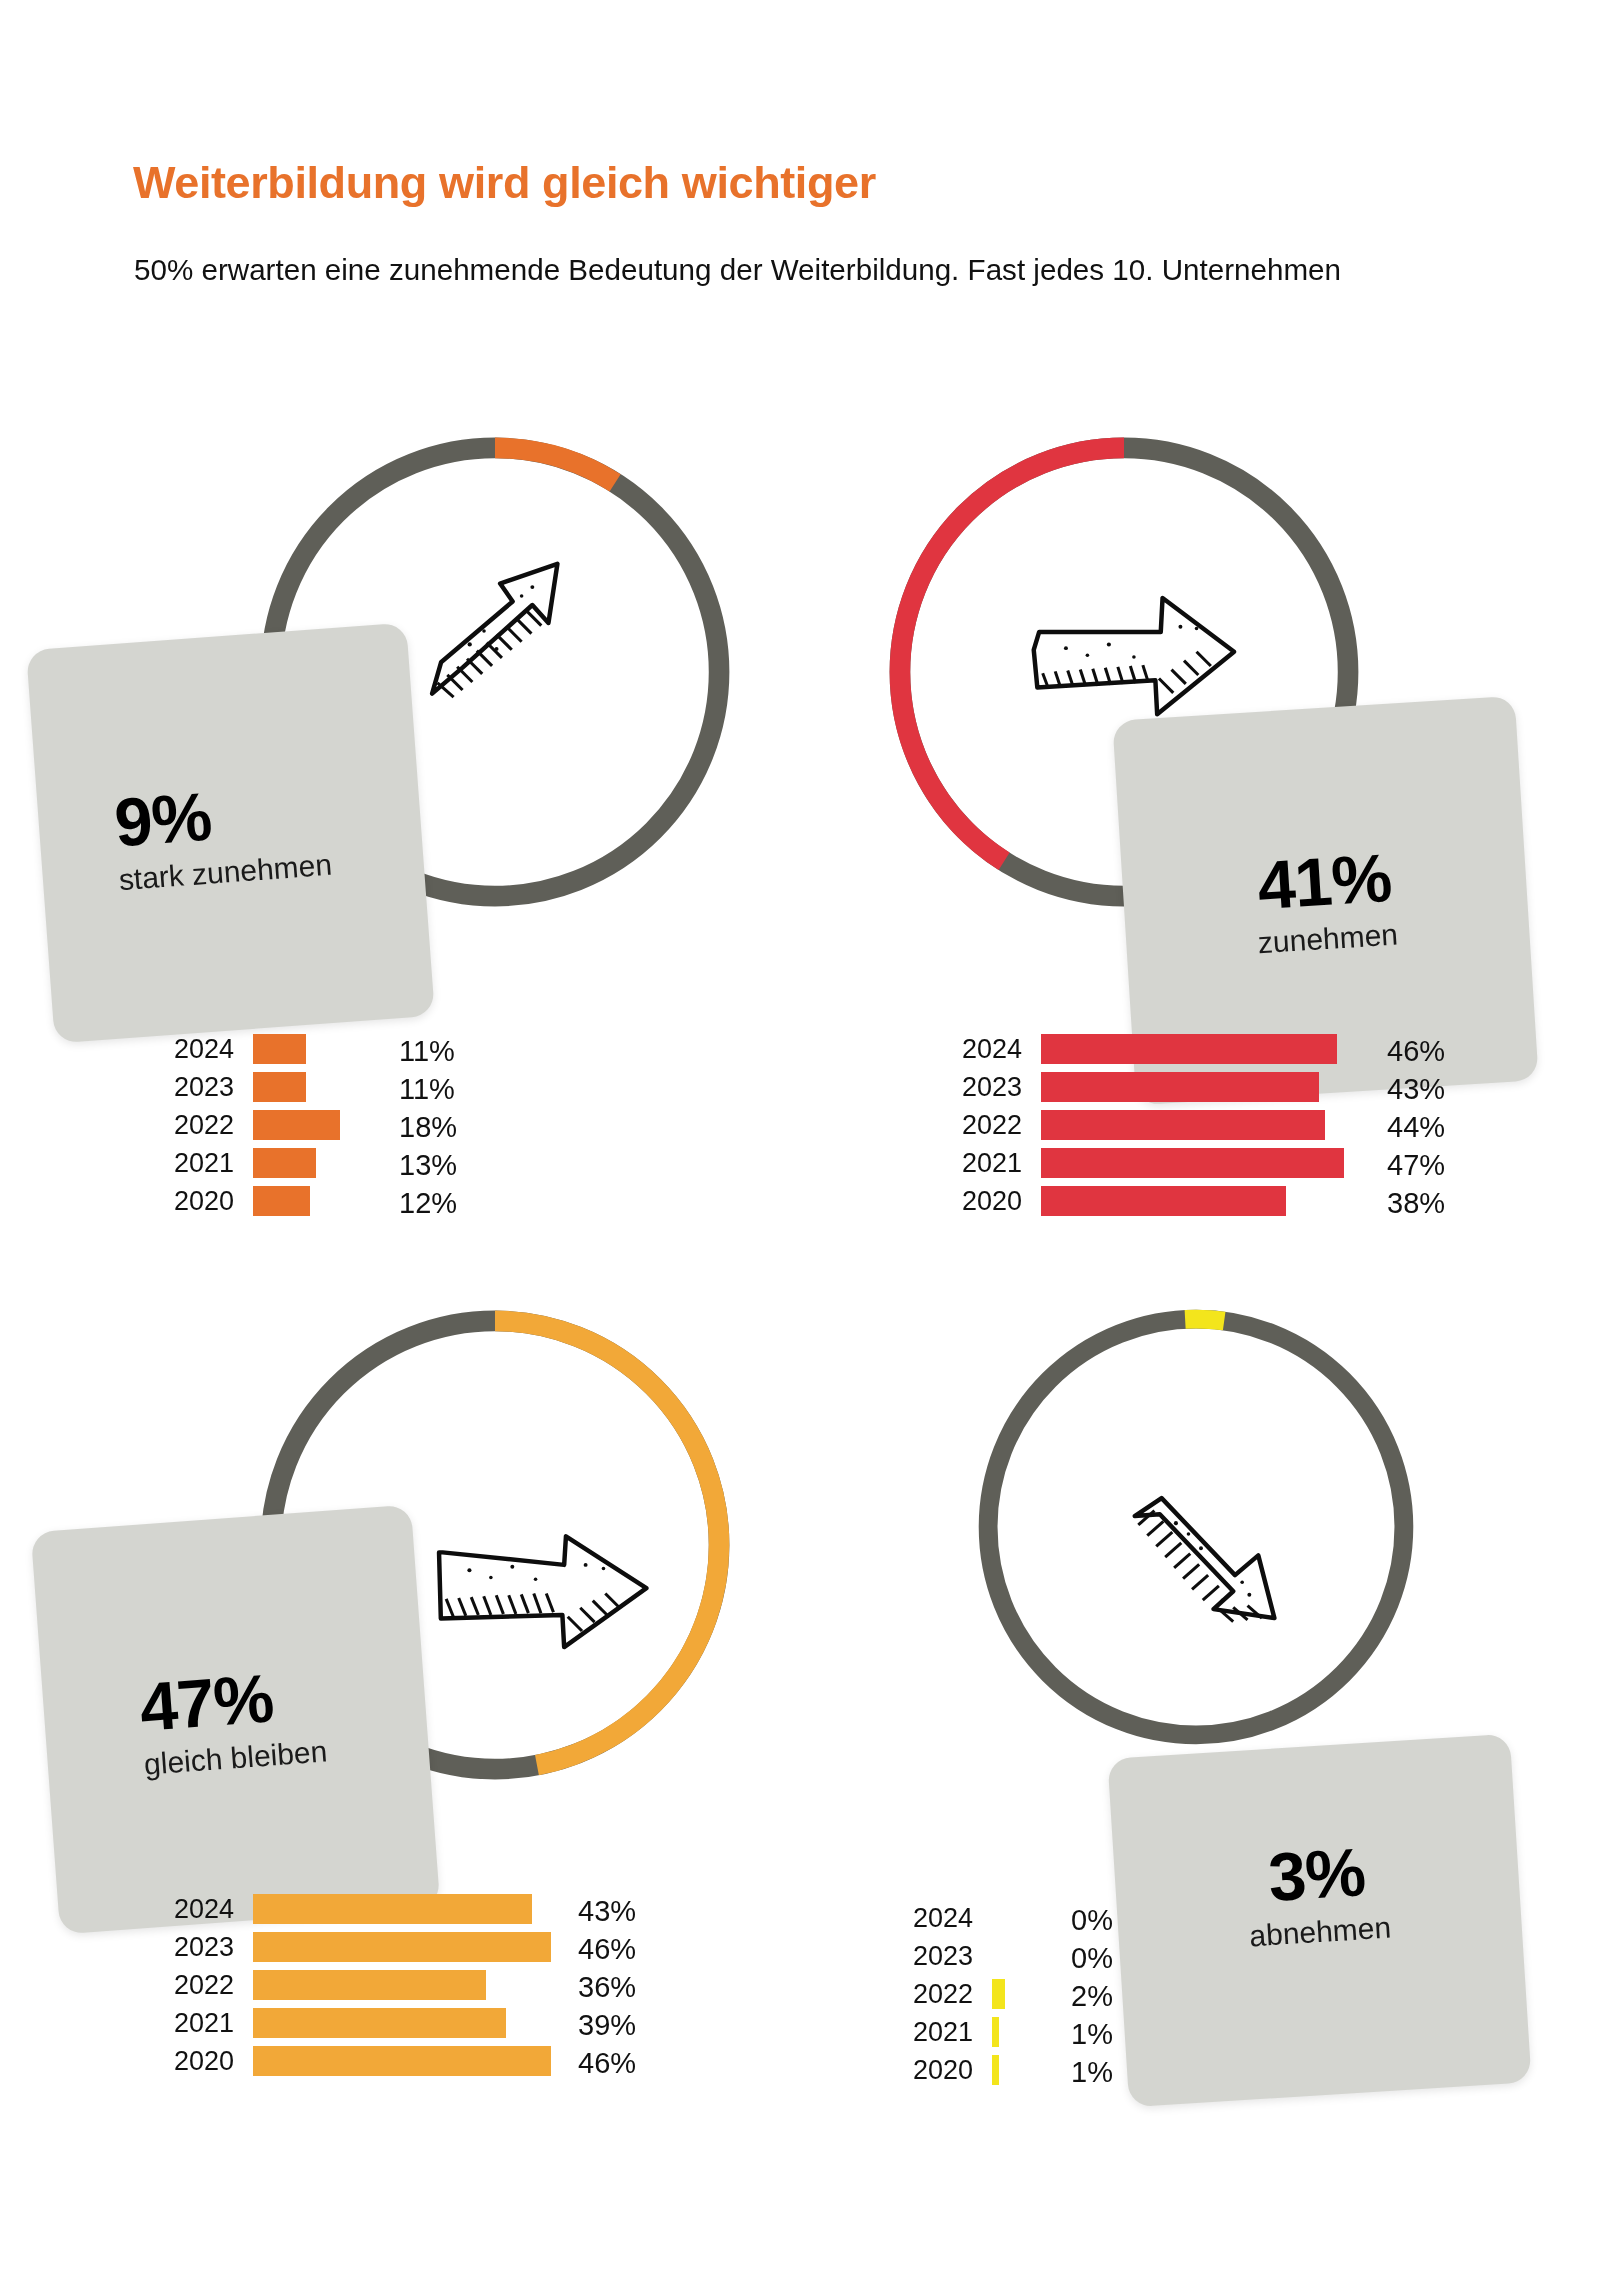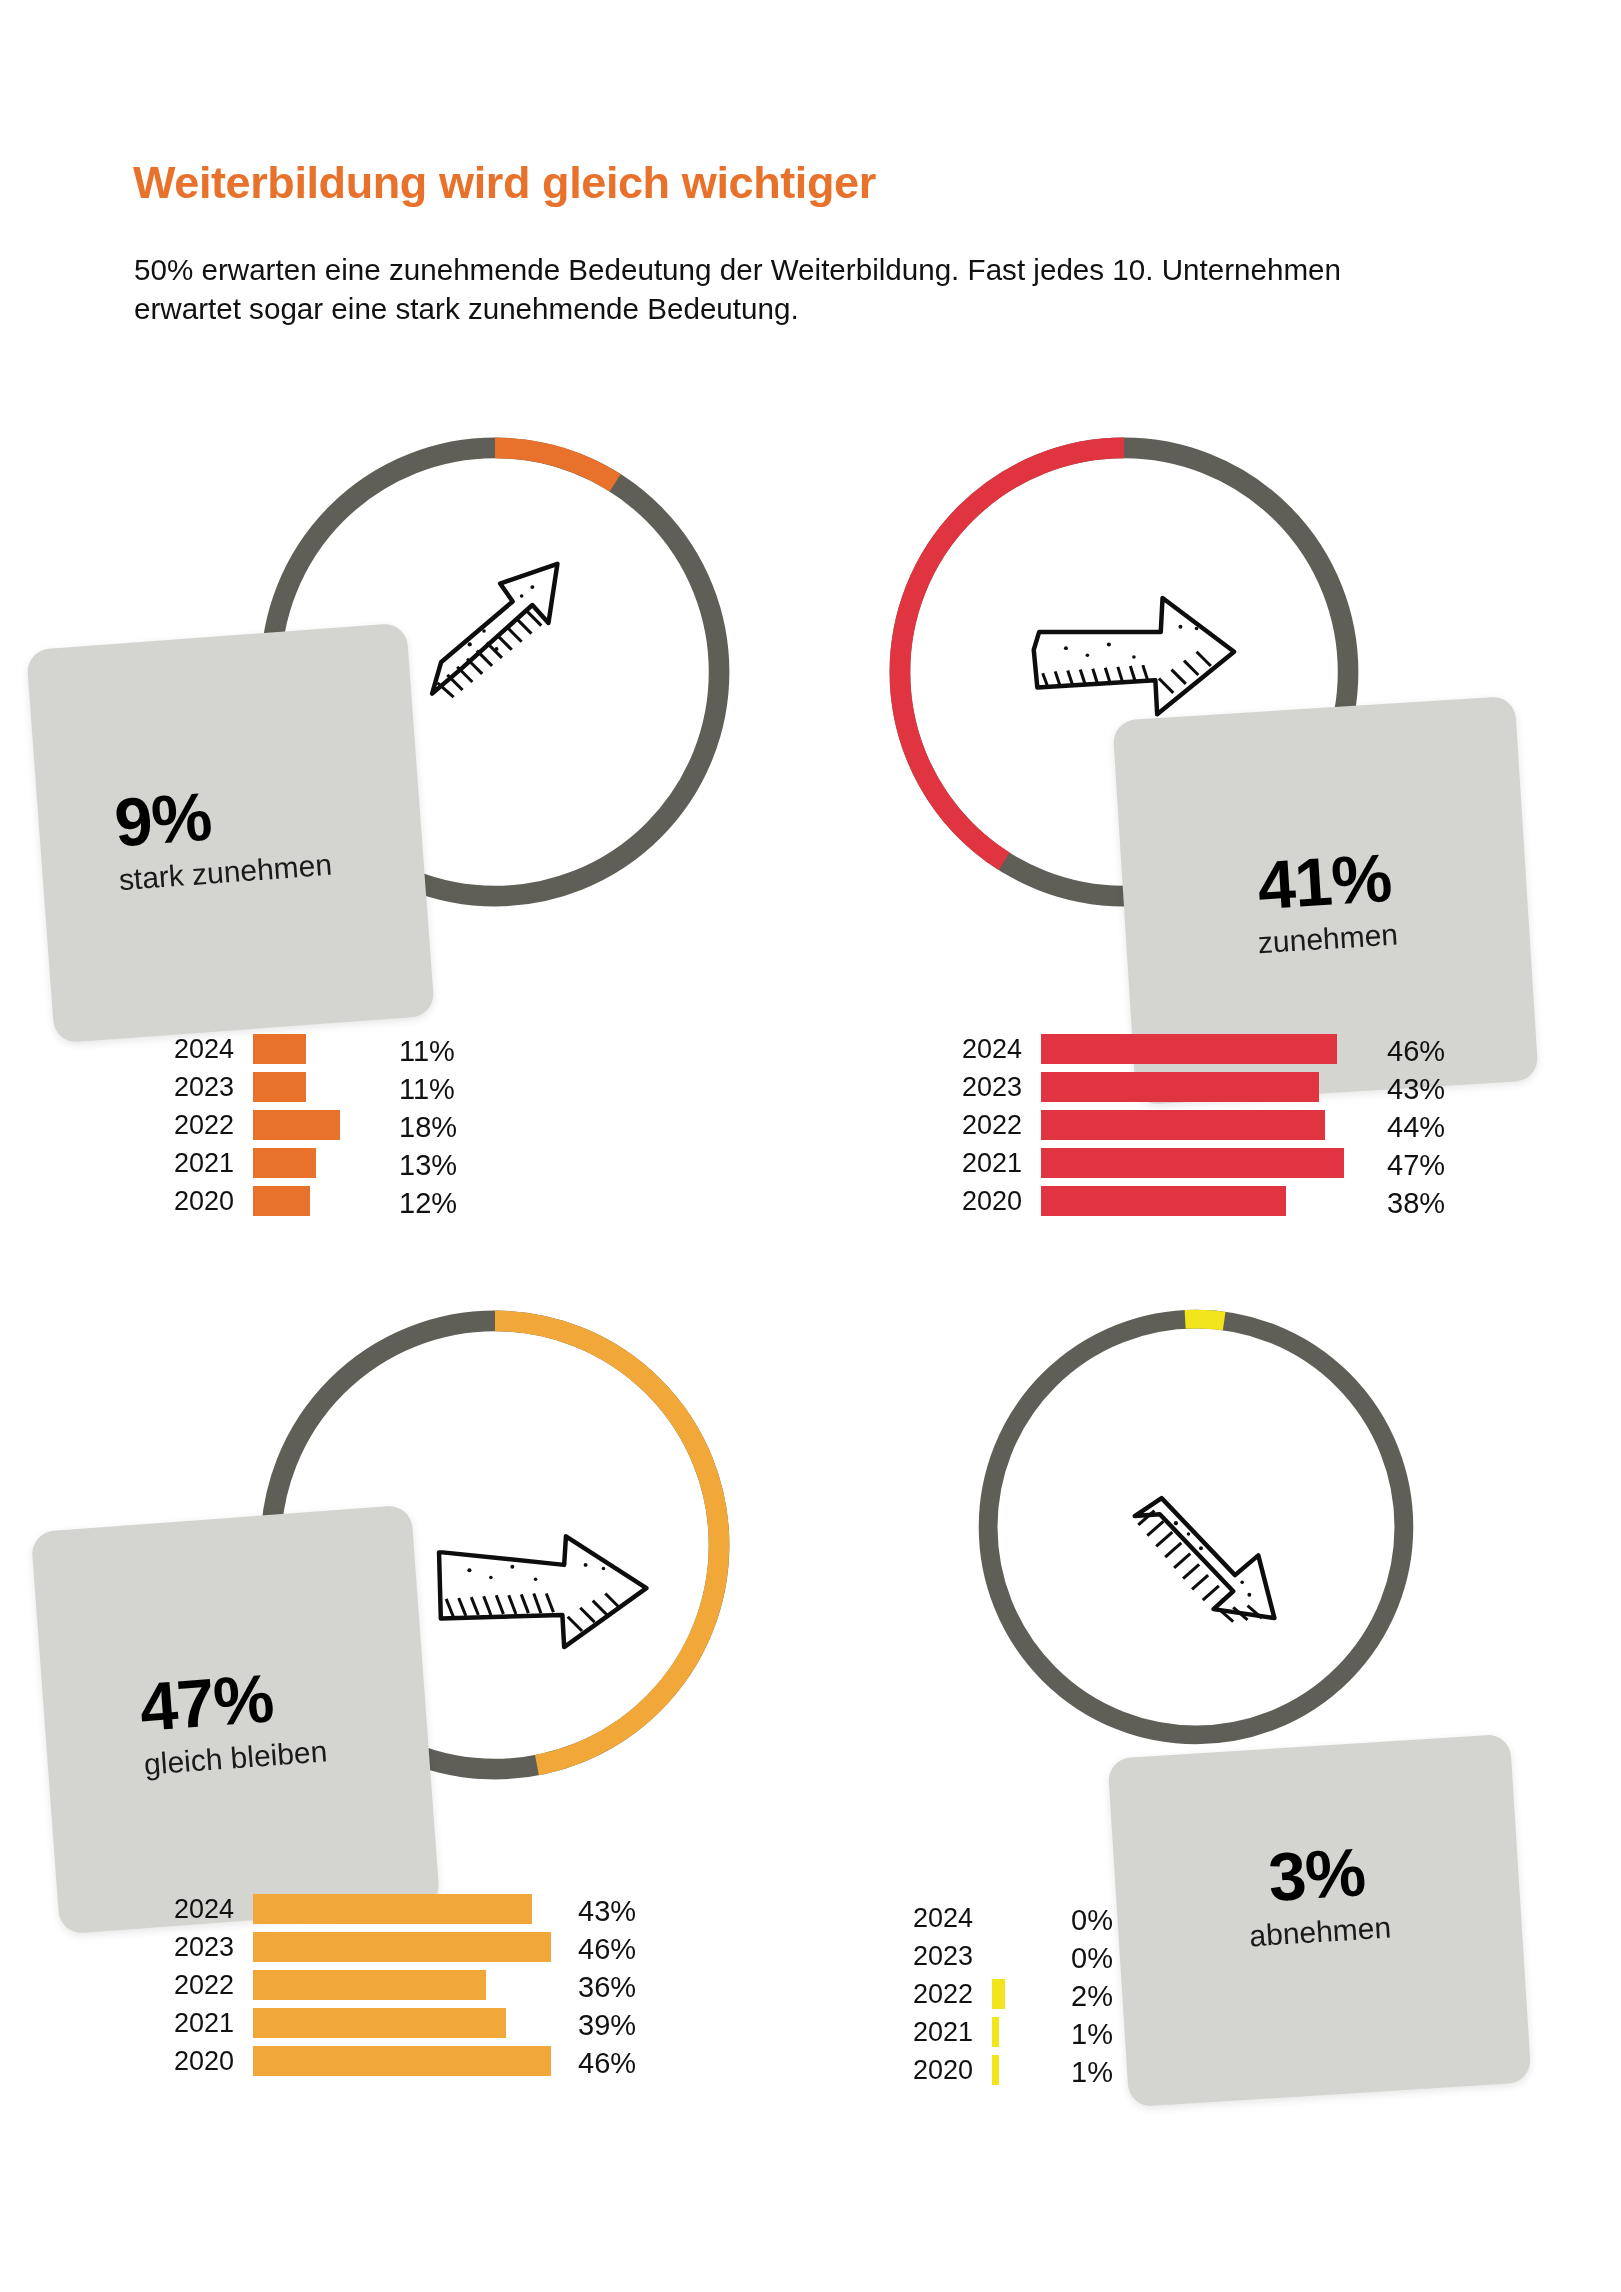--- a/index.html
+++ b/index.html
@@ -70,21 +70,20 @@
   .footer{position:absolute;left:0;top:2149px;width:1621px;height:143px;}
 </style>
 </head>
 <body>
 
 <div class="page">
 
   <div class="title">Weiterbildung wird gleich wichtiger</div>
   <div class="subtitle">
     <span class="ln">50% erwarten eine zunehmende Bedeutung der Weiterbildung. Fast jedes 10. Unternehmen</span>
-    <span class="ln">erwartet sogar eine stark zunehmende Bedeutung.</span>
   </div>
 
   <div class="donut" style="left:253px;top:430px;">
     <svg width="484" height="484" viewBox="0 0 540 540">
       <circle cx="270" cy="270" r="250" fill="none" stroke="#5F5F58" stroke-width="23"></circle>
 
       <circle cx="270" cy="270" r="250" fill="none" stroke="#E8722B" stroke-width="23" stroke-dasharray="141.4 1429.6" stroke-dashoffset="0" transform="rotate(-90 270 270)"></circle>
     </svg>
   </div>
   <div class="arrow-ill" style="left:407px;top:537px;">

